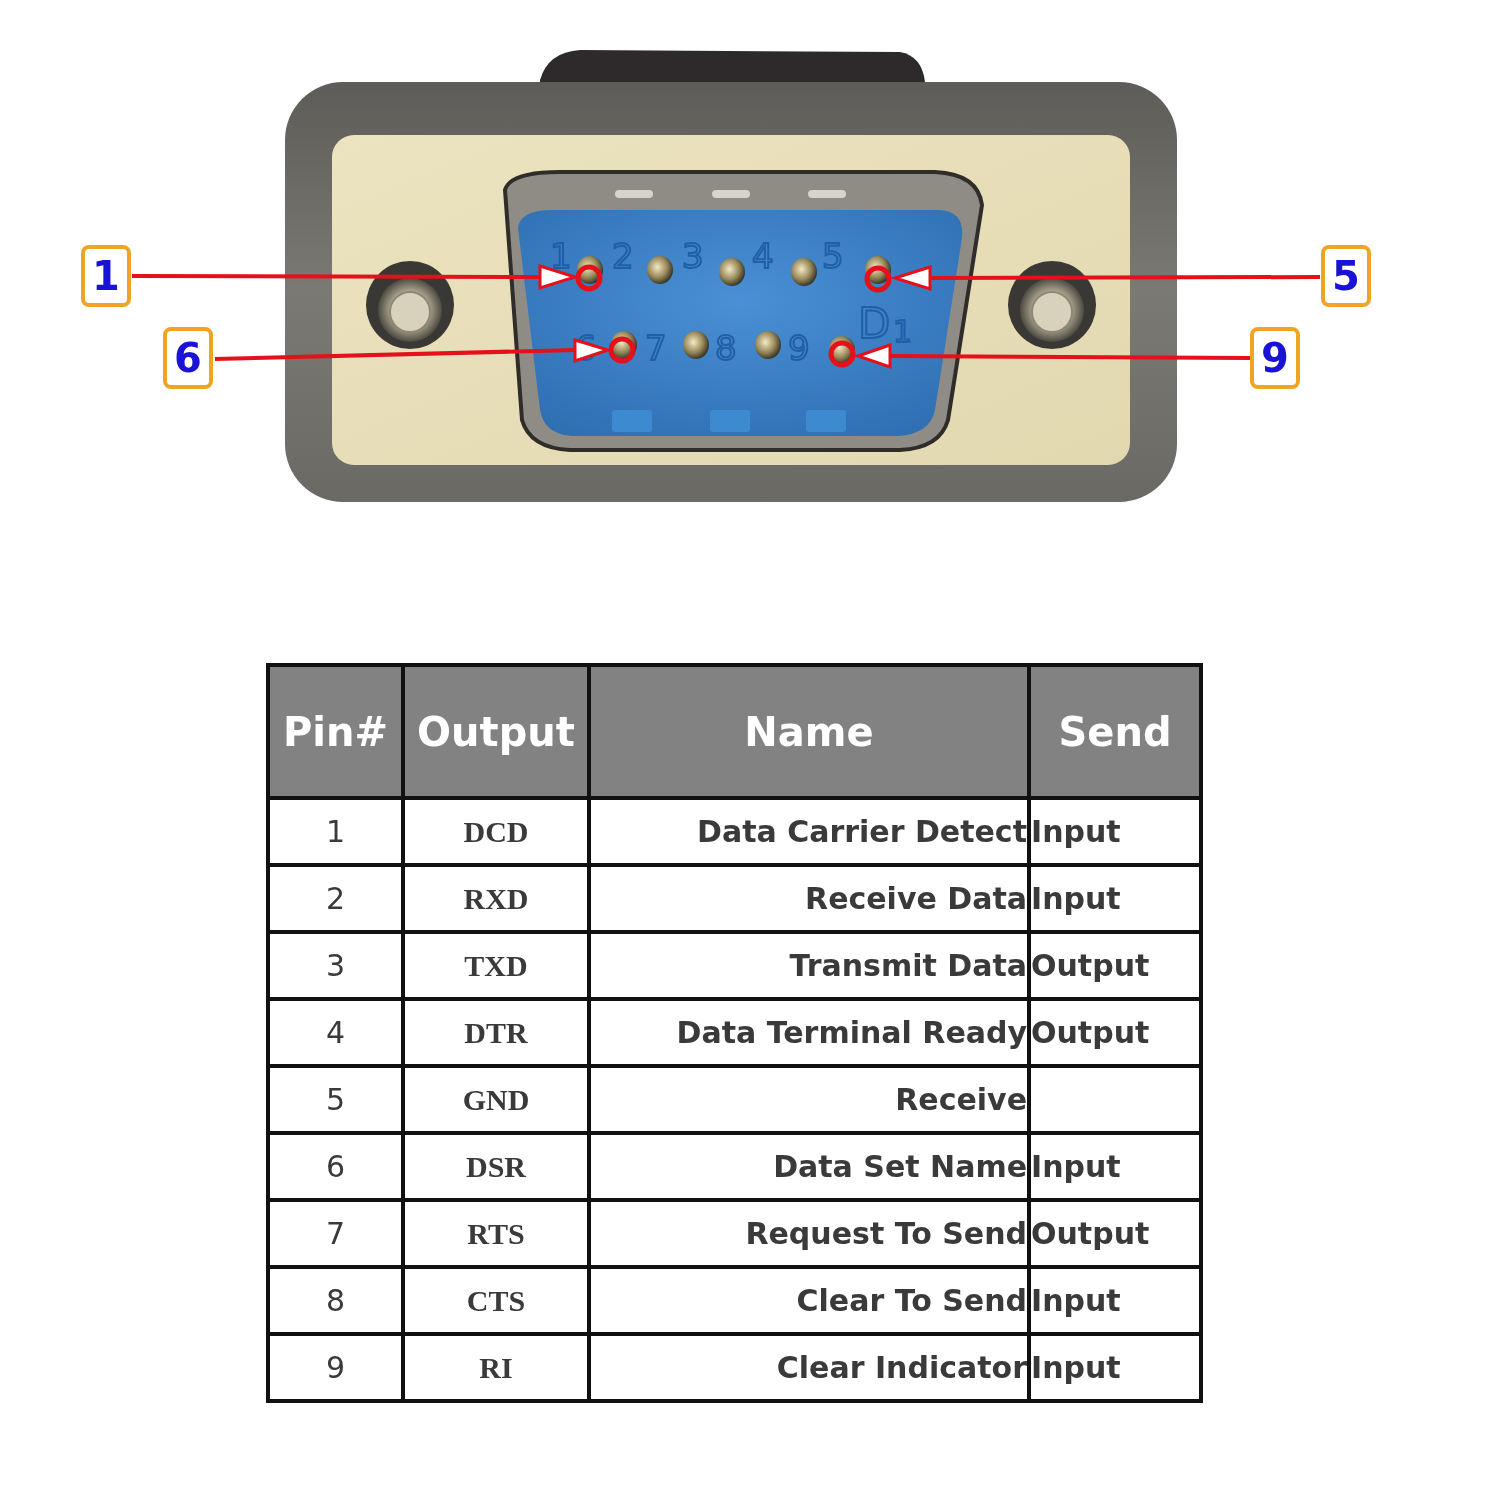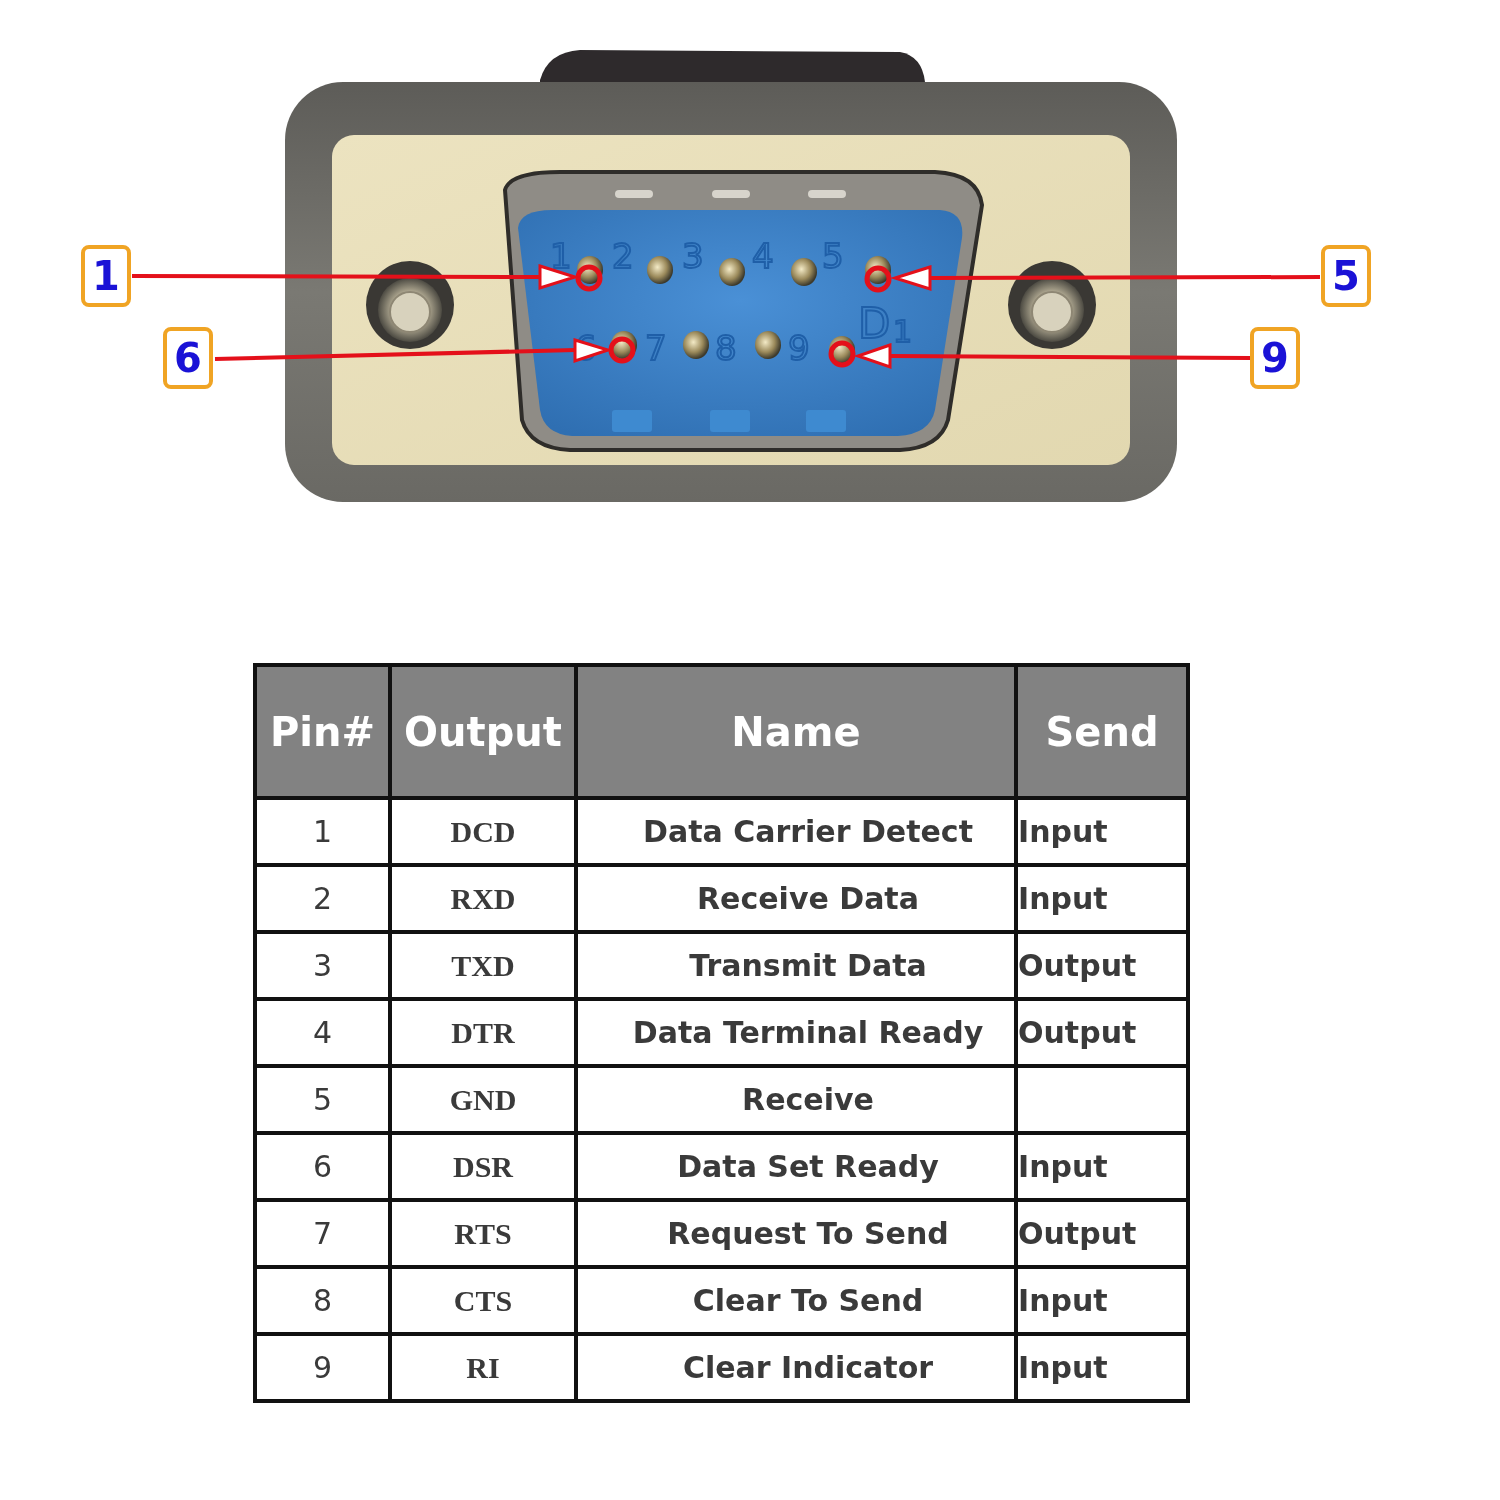--- a/index.html
+++ b/index.html
@@ -36,21 +36,21 @@
       color: #1a12d6;
       font-family: "DejaVu Sans", sans-serif;
       font-weight: bold;
       font-size: 40px;
       line-height: 1;
     }
 
     
     .pinout {
       position: absolute;
-      left: 253px;
+      left: 266px;
       top: 663px;
       border-collapse: collapse;
       table-layout: fixed;
       width: 933px;
     }
     .pinout th, .pinout td {
       border: 4px solid #111111;
       padding: 0;
       box-sizing: border-box;
     }
@@ -68,21 +68,21 @@
       background: #ffffff;
       color: #3a3a3a;
       font-family: "DejaVu Sans", sans-serif;
       font-weight: bold;
       font-size: 30px;
       height: 67px;
       vertical-align: middle;
     }
     .pinout td.c-pin    { text-align: center; font-weight: normal; }
     .pinout td.c-signal { text-align: center; font-family: Liberation Serif, serif; }
-    .pinout td.c-name   { text-align: center; padding-left: 24px; }
+    .pinout td.c-name   { text-align: right; padding-left: 24px; }
     .pinout td.c-mode   { }
   </style>
 </head>
 <body>
 
 <div class="figure">
   <svg width="1500" height="560" viewBox="0 0 1500 560">
     <defs>
       <linearGradient id="shellGrad" x1="0" y1="0" x2="0" y2="1">
         <stop offset="0" stop-color="#5d5c58"></stop>
@@ -246,21 +246,21 @@
     </tr>
     <tr>
       <td class="c-pin">5</td>
       <td class="c-signal">GND</td>
       <td class="c-name">Receive</td>
       <td class="c-mode"></td>
     </tr>
     <tr>
       <td class="c-pin">6</td>
       <td class="c-signal">DSR</td>
-      <td class="c-name">Data Set Ready</td>
+      <td class="c-name">Data Set Name</td>
       <td class="c-mode">Input</td>
     </tr>
     <tr>
       <td class="c-pin">7</td>
       <td class="c-signal">RTS</td>
       <td class="c-name">Request To Send</td>
       <td class="c-mode">Output</td>
     </tr>
     <tr>
       <td class="c-pin">8</td>

